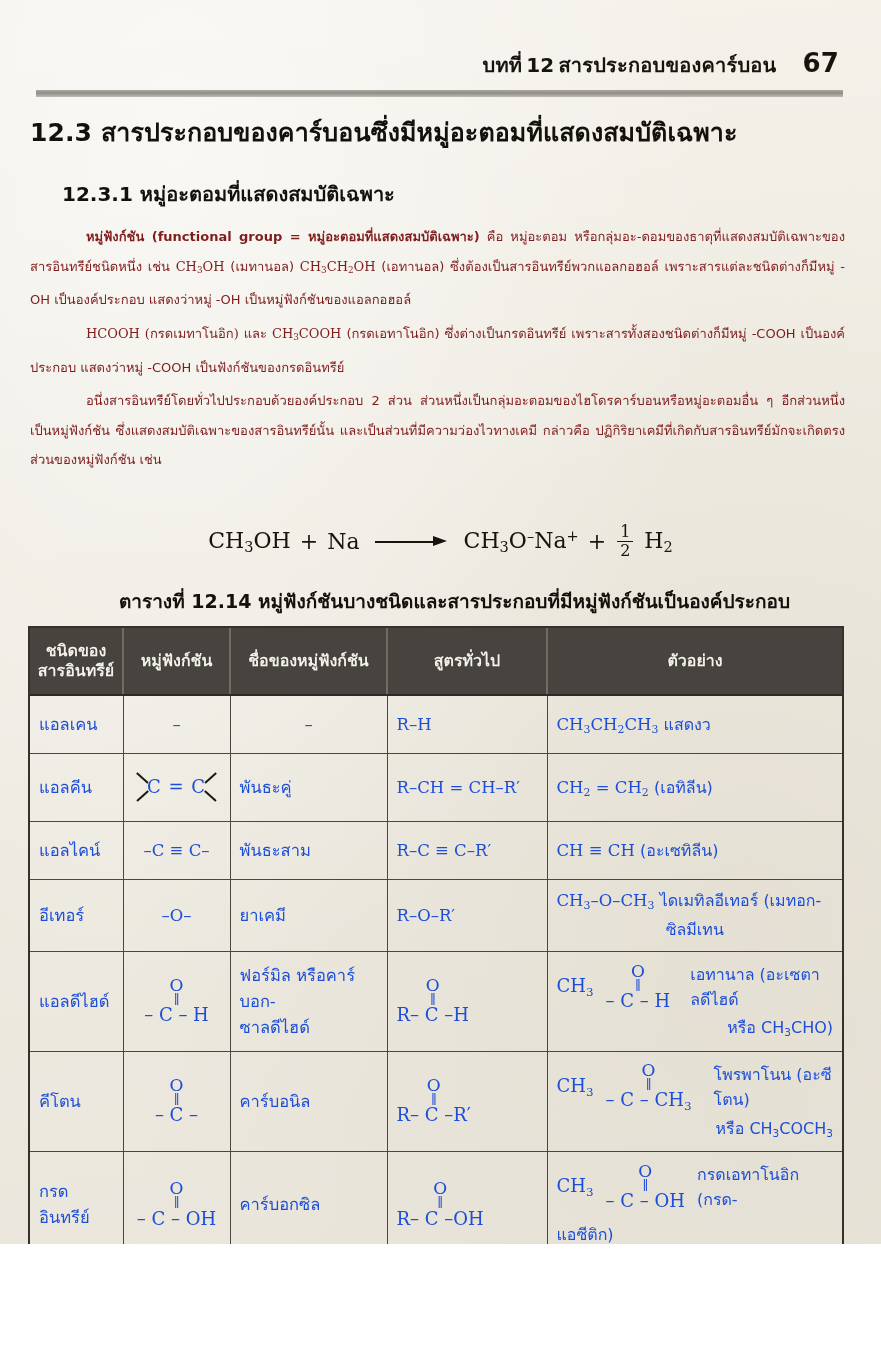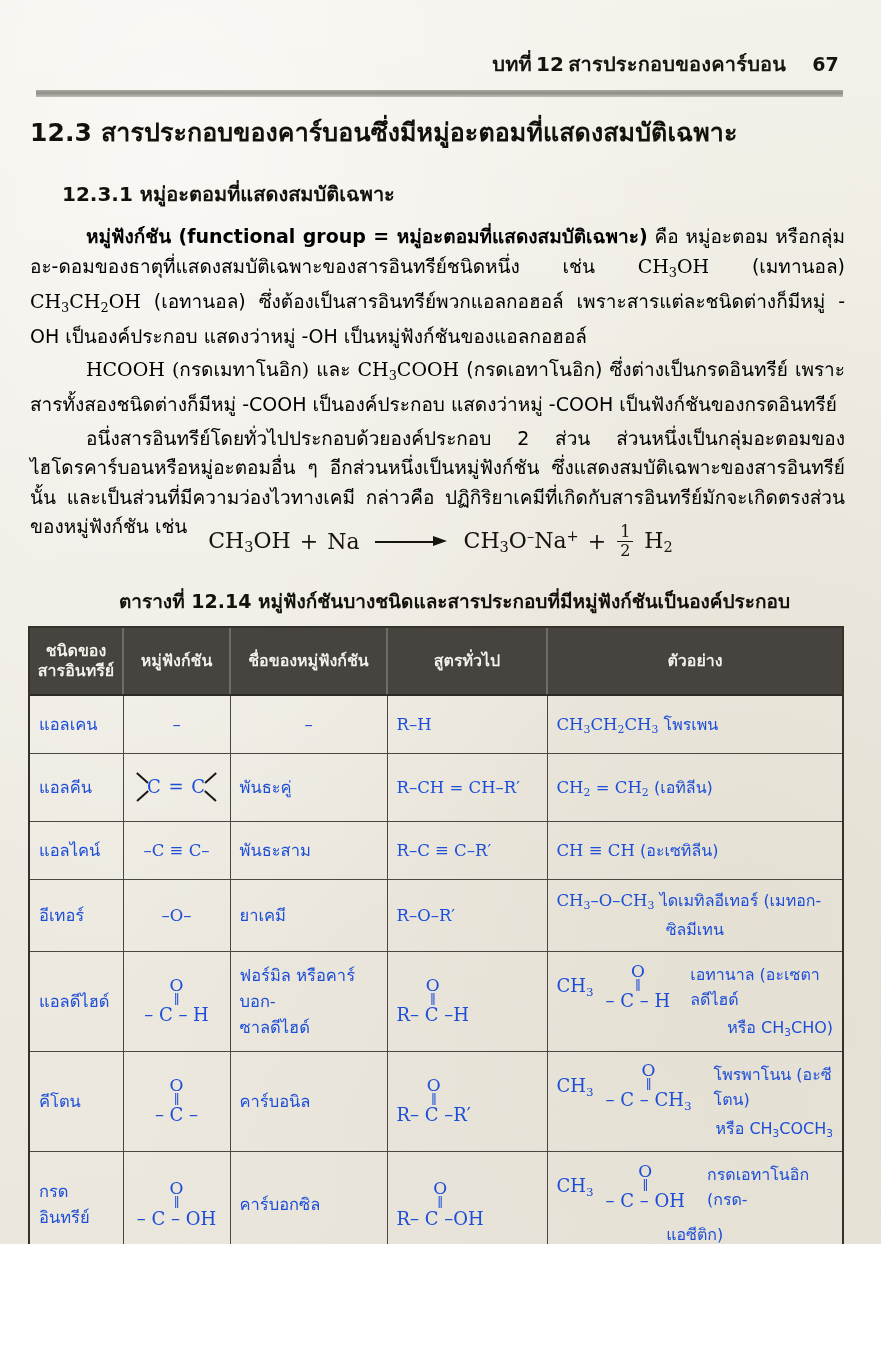--- a/index.html
+++ b/index.html
@@ -32,21 +32,21 @@
   .runhead {
     position: absolute;
     top: 48px; right: 42px;
     display: flex; align-items: baseline; gap: 26px;
     font-weight: bold;
     font-size: 20px;
     letter-spacing: .2px;
     color: #17130f;
   }
   .runhead .chapter-no { margin: 0 4px; }
-  .runhead .pageno { font-size: 19px; }
+  .runhead .pageno { font-size: 26px; }
 
   .rule {
     position: absolute;
     top: 90px; left: 36px; right: 38px;
     height: 7px;
     background: linear-gradient(180deg,#9d9a92 0%, #7e7b74 45%, #b6b3ab 100%);
     opacity: .85;
   }
 
   
@@ -64,23 +64,23 @@
     font-size: 20px;
     font-weight: bold;
     color: #14110d;
   }
 
   
   .body-block {
     position: absolute;
     left: 30px; right: 36px;
     top: 222px;
-    font-size: 19px;
+    font-size: 13px;
     line-height: 29.5px;
-    color: #000000;
+    color: #7f1d1d;
   }
   .para { margin: 0 0 4px 0; text-align: justify; text-justify: inter-word; }
   .para .ind { display: inline-block; width: 56px; }
   b.bold { font-weight: bold; }
   .sf { font-family: "DejaVu Serif", "Liberation Serif", serif; }
   .sf sub { font-size: .68em; vertical-align: -.28em; }
 
   
   .equation {
     position: absolute;
@@ -212,21 +212,21 @@
     position: absolute;
     width: 15px; height: 1.7px;
     background: #1a1613;
     z-index: 1;
   }
   .tick.tl { left: 2px;  top: 11px;  transform: rotate(42deg); }
   .tick.bl { left: 2px;  bottom: 11px; transform: rotate(-42deg); }
   .tick.tr { right: 2px; top: 11px;  transform: rotate(-42deg); }
   .tick.br { right: 2px; bottom: 11px; transform: rotate(42deg); }
   .ex-second { display: block; text-align: right; margin-top: 3px; }
-  .ex-second2 { display: block; text-align: center; margin-top: 10px; }
+  .ex-second2 { display: block; text-align: left; margin-top: 10px; }
   .ether-second { display: block; text-align: center; margin-top: 4px; }
 </style>
 </head>
 <body>
 
 <div class="page">
   <div class="paper-texture"></div>
 
   <div class="content">
 
@@ -290,21 +290,21 @@
             <th>ตัวอย่าง</th>
           </tr>
         </thead>
         <tbody>
 
           <tr style="height:58px">
             <td class="cat">แอลเคน</td>
             <td class="fgrp">–</td>
             <td class="name" style="text-align:center">–</td>
             <td class="gen">R–H</td>
-            <td class="ex">CH<span class="sub">3</span>CH<span class="sub">2</span>CH<span class="sub">3</span>&nbsp;<span class="thai">โพรเพน</span></td>
+            <td class="ex">CH<span class="sub">3</span>CH<span class="sub">2</span>CH<span class="sub">3</span>&nbsp;<span class="thai">แสดงว</span></td>
           </tr>
 
           <tr style="height:68px">
             <td class="cat">แอลคีน</td>
             <td class="fgrp">
               <span class="alkene">
                 <span class="tick tl"></span>
                 <span class="tick bl"></span>
                 <span class="tick tr"></span>
                 <span class="tick br"></span>
@@ -419,21 +419,21 @@
               </span>
             </td>
             <td class="ex">
               <span class="cstack-row" style="justify-content:flex-start">
                 <span class="cstack-lead">CH<span class="sub">3</span></span>
                 <span class="carbonyl">
                   <span class="ox">O</span>
                   <span class="dbl">∥</span>
                   <span class="base">– C – OH</span>
                 </span>
-                <span class="thai" style="margin-left:10px">กรดเอทาโนอิก (กรด-</span>
+                <span class="thai" style="">กรดเอทาโนอิก (กรด-</span>
               </span>
               <span class="ex-second2 thai">แอซีติก)</span>
             </td>
           </tr>
 
         </tbody>
       </table>
     </div>
 
   </div>

